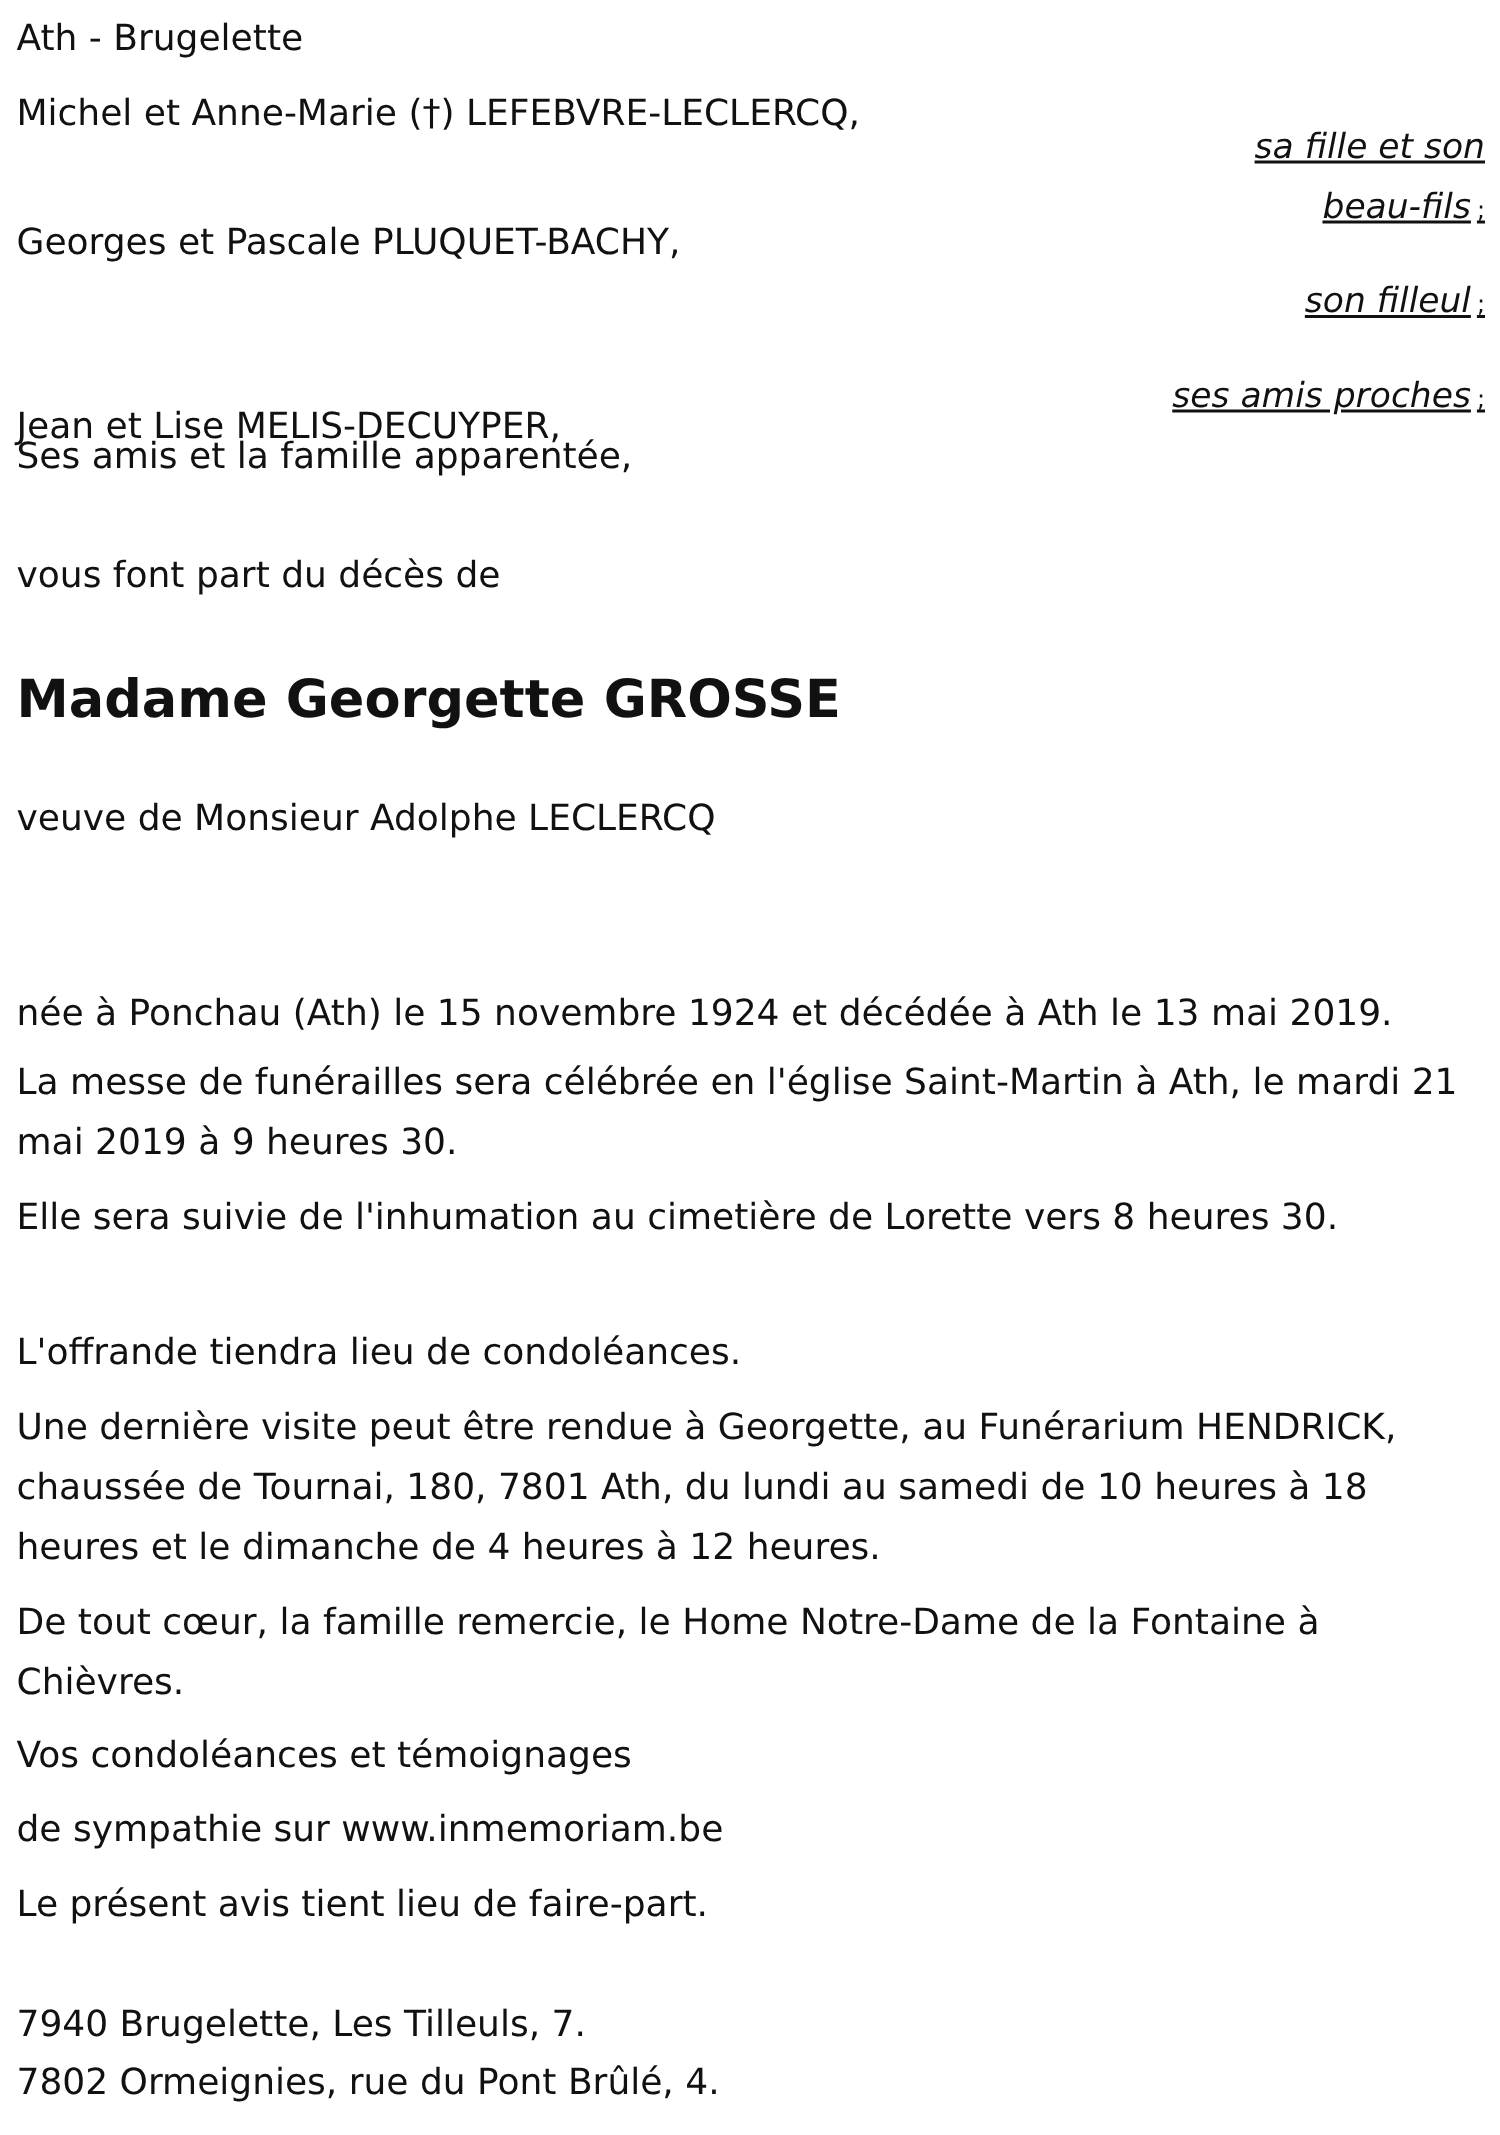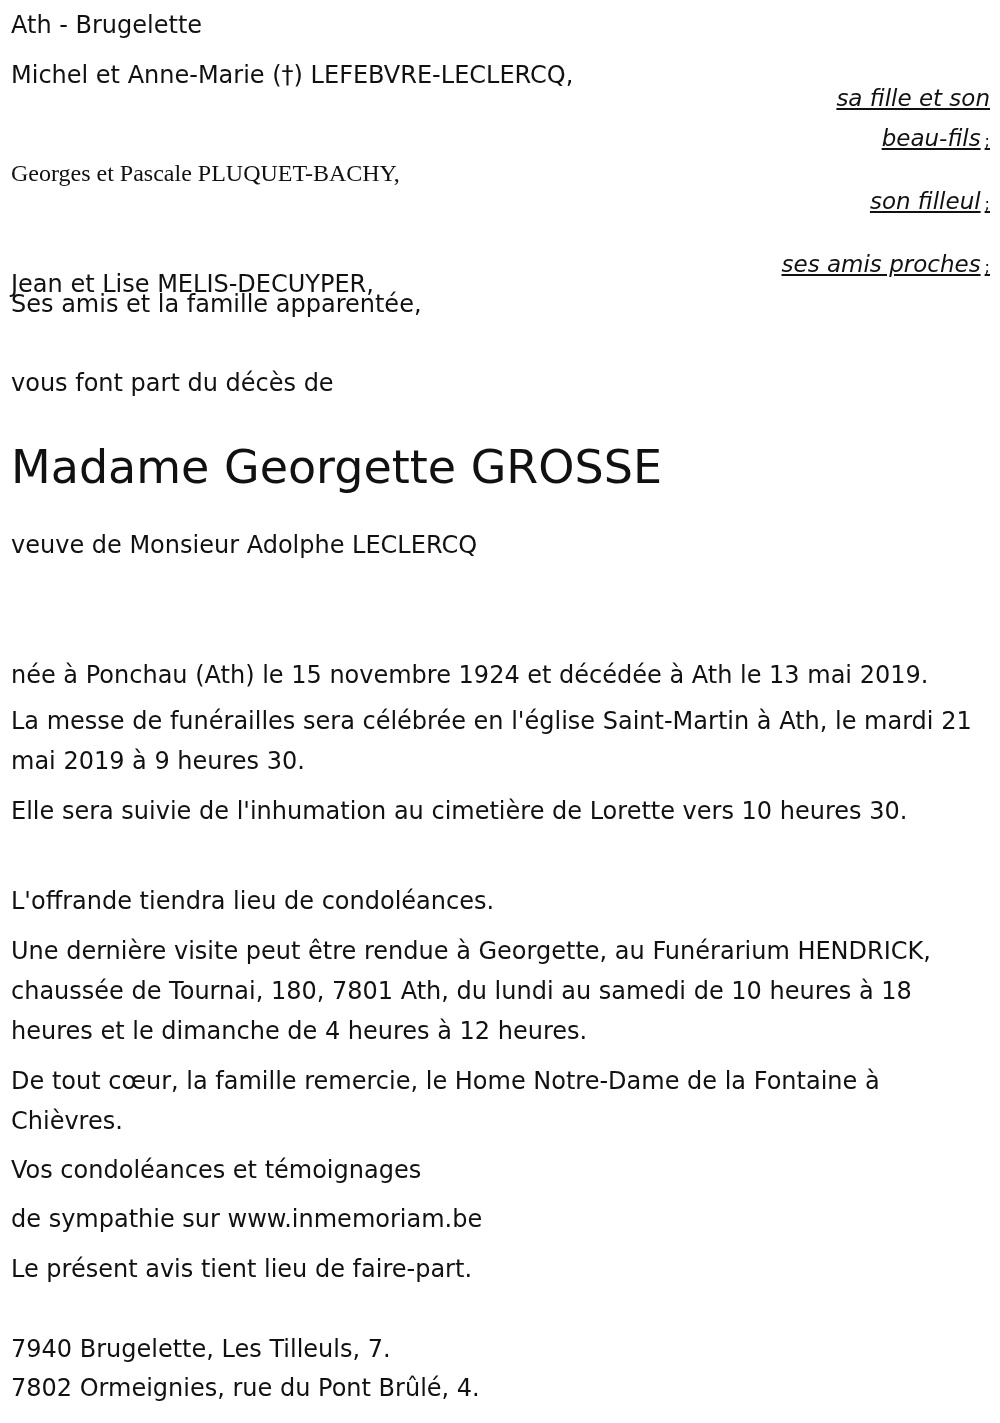--- a/index.html
+++ b/index.html
@@ -5,51 +5,51 @@
     html, body { margin: 0; padding: 0; background: #ffffff; }
     body {
       width: 1000px; height: 1423px; position: relative; overflow: hidden;
       font-family: "DejaVu Sans", "Liberation Sans", sans-serif;
       color: #111111;
       font-size: 24px;
     }
     .line { position: absolute; left: 11px; white-space: nowrap; line-height: 30px; }
     .right { position: absolute; right: 10px; white-space: nowrap; font-style: italic; text-align: right; line-height: 30px; font-size: 23px; text-decoration: underline; }
     .semi { font-size: 16px; margin-left: 4px; font-style: normal; }
-    .title { position: absolute; left: 11px; top: 447px; font-size: 46px; font-weight: normal; line-height: 40px; white-space: nowrap; }
+    .title { position: absolute; left: 11px; top: 447px; font-size: 35px; font-weight: bold; line-height: 40px; white-space: nowrap; }
     .para { position: absolute; left: 11px; width: 975px; line-height: 40px; }
   </style>
 </head>
 <body>
 
 <div>
 
   <div class="line" style="top:10px;">Ath - Brugelette</div>
 
   <div class="line" style="top:60px;">Michel et Anne-Marie (†) LEFEBVRE-LECLERCQ,</div>
   <div class="right" style="top:83px;"><span>sa fille et son</span></div>
   <div class="right" style="top:123px;"><span>beau-fils</span><span class="semi">;</span></div>
 
-  <div class="line" style="top:158px;font-family:Liberation Serif, serif;">Georges et Pascale PLUQUET-BACHY,</div>
+  <div class="line" style="top:146px;">Georges et Pascale PLUQUET-BACHY,</div>
   <div class="right" style="top:186px;"><span>son filleul</span><span class="semi">;</span></div>
 
   <div class="line" style="top:226px;margin-top:43px;">Jean et Lise MELIS-DECUYPER,</div>
   <div class="right" style="top:249px;"><span>ses amis proches</span><span class="semi">;</span></div>
 
   <div class="line" style="top:289px;">Ses amis et la famille apparentée,</div>
 
   <div class="line" style="top:368px;">vous font part du décès de</div>
 
   <div class="title">Madame Georgette GROSSE</div>
 
   <div class="line" style="top:530px;">veuve de Monsieur Adolphe LECLERCQ</div>
 
   <div class="para" style="top:611px;margin-top:44px;">née à Ponchau (Ath) le 15 novembre 1924 et décédée à Ath le 13 mai 2019.</div>
   <div class="para" style="top:701px;">La messe de funérailles sera célébrée en l'église Saint-Martin à Ath, le mardi 21 mai 2019 à 9 heures 30.</div>
-  <div class="para" style="top:791px;">Elle sera suivie de l'inhumation au cimetière de Lorette vers 10 heures 30.</div>
+  <div class="para" style="top:791px;">Elle sera suivie de l'inhumation au cimetière de Lorette vers 8 heures 30.</div>
   <div class="para" style="top:881px;">L'offrande tiendra lieu de condoléances.</div>
   <div class="para" style="top:931px;">Une dernière visite peut être rendue à Georgette, au Funérarium HENDRICK, chaussée de Tournai, 180, 7801 Ath, du lundi au samedi de 10 heures à 18 heures et le dimanche de 4 heures à 12 heures.</div>
   <div class="para" style="top:1061px;">De tout cœur, la famille remercie, le Home Notre-Dame de la Fontaine à Chièvres.</div>
 
   <div class="line" style="top:1155px;">Vos condoléances et témoignages</div>
   <div class="line" style="top:1204px;">de sympathie sur www.inmemoriam.be</div>
   <div class="line" style="top:1254px;">Le présent avis tient lieu de faire-part.</div>
 
   <div class="line" style="top:1334px;">7940 Brugelette, Les Tilleuls, 7.</div>
   <div class="line" style="top:1373px;">7802 Ormeignies, rue du Pont Brûlé, 4.</div>

